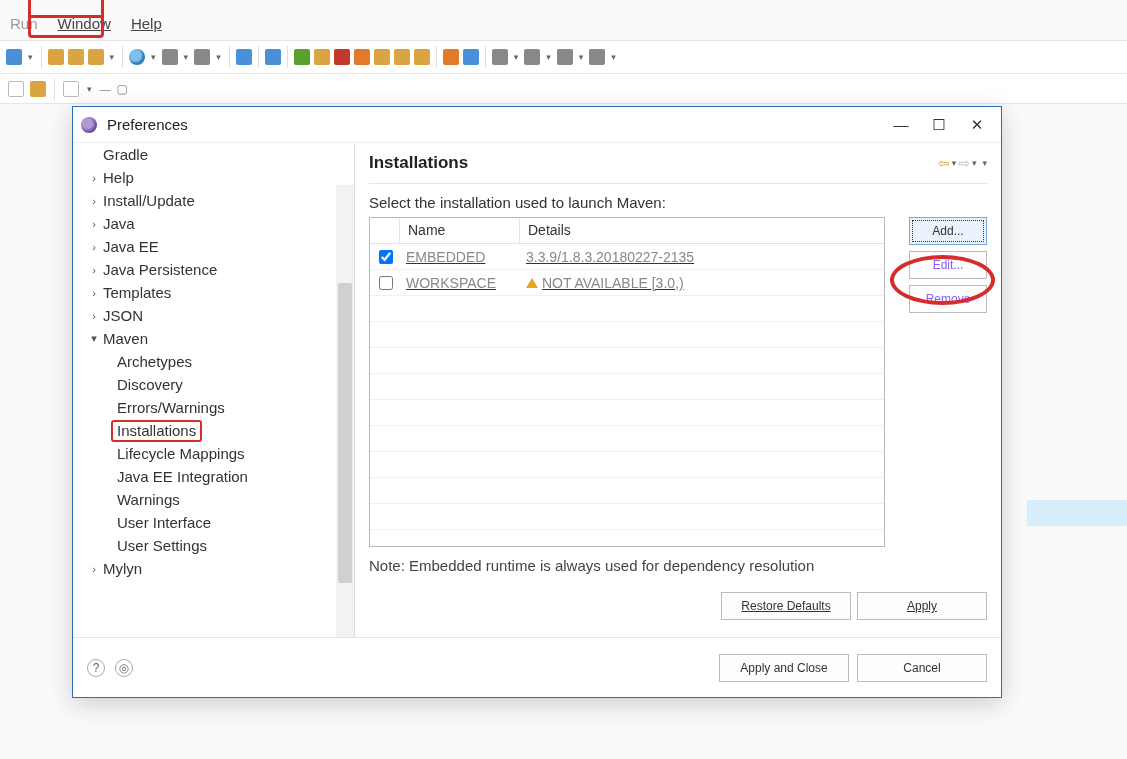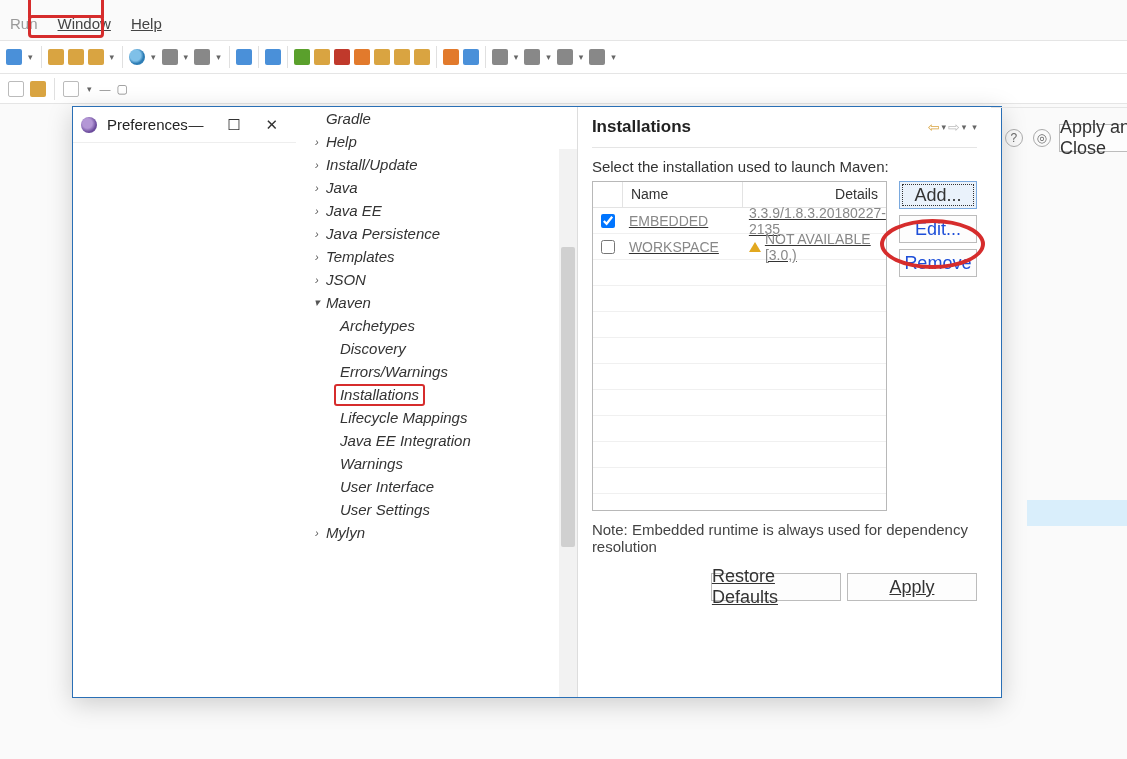--- a/index.html
+++ b/index.html
@@ -42,21 +42,21 @@
   
   .subtool-row {
     height: 30px; border-bottom: 1px solid #e5e5e5; display: flex;
     align-items: center; padding: 0 8px; gap: 6px; background: #fff;
   }
 
   
   .dialog {
     position: absolute; left: 72px; top: 106px; width: 930px; height: 592px;
     background: #fff; border: 1px solid #2a6fb5; box-shadow: 0 6px 24px rgba(0,0,0,0.18);
-    display: flex; 
+    display: flex; flex-direction: column;
   }
 
   .titlebar {
     height: 36px; display: flex; align-items: center; padding: 0 8px;
     background: #fff; border-bottom: 1px solid #eee;
   }
   .titlebar .app-icon {
     width: 16px; height: 16px; border-radius: 50%;
     background: radial-gradient(circle at 40% 40%, #b497d6 35%, #6b4b9c 65%);
     margin-right: 10px;
@@ -70,21 +70,21 @@
   
   .left-pane {
     width: 282px; border-right: 1px solid #ddd; display: flex; flex-direction: column;
     position: relative;
   }
   .filter-wrap { padding: 8px; }
   .filter-input {
     width: 100%; height: 26px; border: 1px solid #b8b8b8; background:#fff;
     padding: 2px 6px; font-size: 14px; color: #666; font-style: italic;
   }
-  .tree-scroll { flex: 1; overflow-y: auto; position: relative; padding-right: 12px; font-style: italic; }
+  .tree-scroll { flex: 1; overflow-y: auto; position: relative; padding-right: 12px; }
   .tree { padding: 0 0 6px 14px; font-size: 15px; color: #333; }
   .tree-item { display: flex; align-items: center; height: 23px; cursor: default; }
   .tree-item .twisty { width: 14px; color: #555; font-size: 11px; text-align: center; }
   .tree-item .label { padding-left: 2px; }
   .tree-children { padding-left: 28px; }
   .tree-children .tree-item .twisty { width: 0; }
   .selected-outline {
     border: 2px solid #d62c2c; border-radius: 3px; padding: 0 4px; margin-left: -4px;
     height: 22px; display: inline-flex; align-items: center;
   }
@@ -100,48 +100,48 @@
   .right-pane { flex: 1; display: flex; flex-direction: column; padding: 10px 14px 8px 14px; }
   .right-head { display: flex; align-items: center; }
   .right-head h2 { margin: 0; font-size: 17px; font-weight: 600; flex: 1; color:#222;}
   .nav-arrows { display: flex; align-items: center; gap: 2px; color: #bbb; }
   .nav-arrows .arrow { font-size: 14px; }
   .nav-arrows .arrow.gold { color: #d9a441; }
   .nav-arrows .tri { font-size: 9px; color: #666; }
   .right-sep { height: 1px; background: #e5e5e5; margin: 10px 0 10px 0; }
   .prompt { font-size: 15px; margin-bottom: 6px; }
 
-  .table-and-buttons { display: flex; gap: 12px; }
+  .table-and-buttons { display: flex; gap: 24px; }
   .inst-table { flex: 1; border: 1px solid #b8b8b8; height: 330px; display: flex; flex-direction: column; }
   .inst-header { display: flex; height: 26px; border-bottom: 1px solid #e3e3e3; font-size: 14px; }
   .inst-h-cell { padding: 4px 8px; border-right: 1px solid #e3e3e3; }
-  .inst-h-cell:last-child { border-right: none; flex: 1; text-align: right; }
+  .inst-h-cell:last-child { border-right: none; flex: 1; }
   .inst-h-chk { width: 30px; }
   .inst-h-name { width: 120px; }
   .inst-rows { flex: 1; display:flex; flex-direction:column; background:
     repeating-linear-gradient(#fff, #fff 26px, #fff 26px, #fff 27px); text-decoration: underline;
   }
   .inst-row { display: flex; height: 26px; align-items: center; border-bottom: 1px solid #f0f0f0; font-size: 14px; color: #888; }
   .inst-row .chk-cell { width: 30px; display:flex; align-items:center; justify-content:center; }
   .inst-row .name-cell { width: 120px; padding-left: 6px; }
   .inst-row .details-cell { flex: 1; padding-left: 6px; display:flex; align-items:center; gap:4px; }
   .inst-row input[type=checkbox] { width: 14px; height: 14px; }
   .warn-icon {
     width: 0; height: 0; border-left: 6px solid transparent; border-right: 6px solid transparent;
     border-bottom: 10px solid #e2a81f; display:inline-block;
   }
   .empty-row { height: 26px; border-bottom: 1px solid #f0f0f0; }
 
   .side-btns { display: flex; flex-direction: column; gap: 6px; width: 78px; }
   .btn {
     height: 28px; border: 1px solid #bcbcbc; background: #fdfdfd;
-    font-size: 18px; color: #333; display: flex; align-items: center; justify-content: center;
+    font-size: 12px; color: #333; display: flex; align-items: center; justify-content: center;
     cursor: default;
   }
-  .btn.disabled { color: #1d4ed8; }
+  .btn.disabled { color: #8b5cf6; }
   .add-highlight {
     position: absolute; width: 105px; height: 50px; border: 4px solid #d62c2c; border-radius: 50%/50%;
     right: 6px; top: 112px; pointer-events: none;
   }
   .add-focus { outline: 1px dotted #333; outline-offset: -4px; border: 1px solid #7aa9de; background: #eaf2fb; }
 
   .note { margin-top: 10px; font-size: 15px; color: #444; }
 
   .restore-apply { display: flex; justify-content: flex-end; gap: 6px; margin-top: 18px; }
   .restore-apply .btn { width: 130px; text-decoration: underline; }

